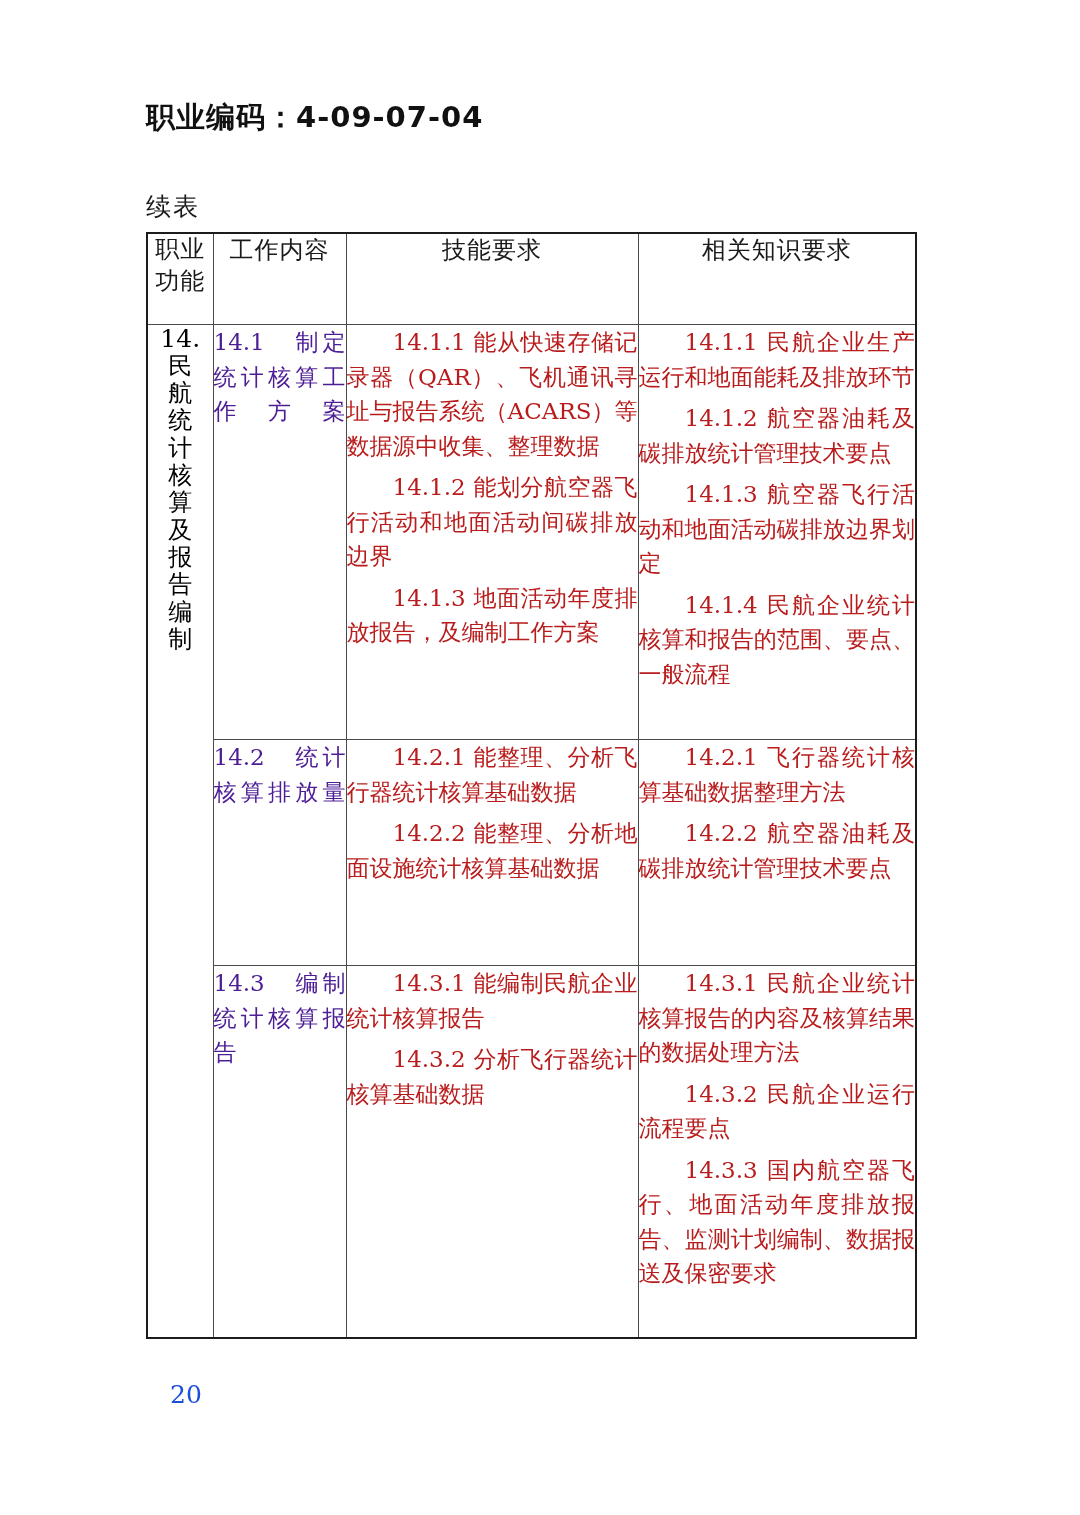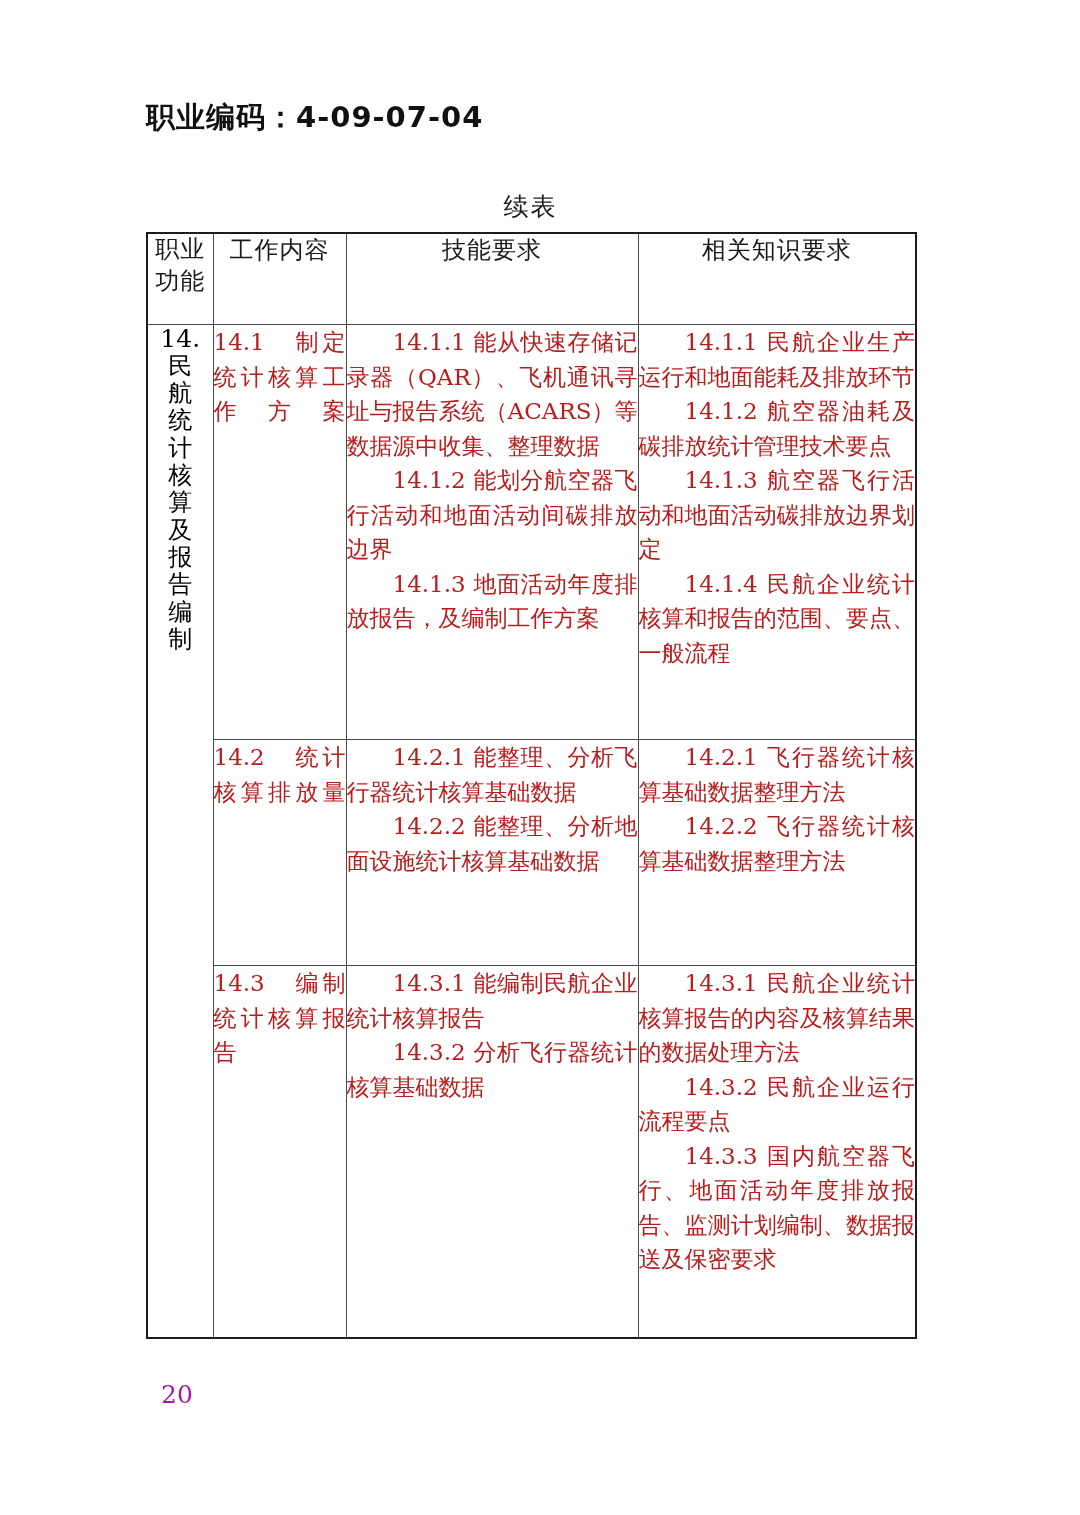--- a/index.html
+++ b/index.html
@@ -33,21 +33,21 @@
     color: #111111;
     white-space: nowrap;
   }
 
   
   .table-caption {
     position: absolute;
     left: 146px;
     top: 190px;
     width: 769px;
-    text-align: center;
+    text-align: left;
     font-size: 25px;
     letter-spacing: 2px;
     color: #1a1a1a;
   }
 
   
   .tbl-wrap {
     position: absolute;
     left: 146px;
     top: 232px;
@@ -112,51 +112,51 @@
   
   .work-cell {
     vertical-align: middle;
     padding: 0 8px;
   }
   .work-line {
     font-size: 23px;
     line-height: 1.5;
     text-align: justify;
     text-align-last: justify;
-    color: #b91c1c;
+    color: #4c1d95;
   }
 
   
   .body-cell {
     vertical-align: middle;
     padding: 14px 9px 14px 9px;
   }
   .para {
     font-size: 23px;
     line-height: 1.50;
     text-indent: 2em;
     text-align: justify;
     text-justify: inter-ideograph;
     color: #b91c1c;
     margin: 0;
   }
-  .para + .para { margin-top: 0; }
+  .para + .para { margin-top: 7px; }
 
   
   .r1 { height: 415px; }
   .r2 { height: 226px; }
   .r3 { height: 372px; }
 
   
   .folio {
     position: absolute;
-    left: 161px;
+    left: 170px;
     top: 1380px;
     font-size: 25px;
-    color: #a21caf;
+    color: #1d4ed8;
   }
 </style>
 </head>
 <body>
 
 <div class="page">
 
   <div class="running-head">职业编码：4-09-07-04</div>
 
   <div class="table-caption">续表</div>
@@ -219,21 +219,21 @@
         <tr class="r2">
           <td class="work-cell">
             <div class="work-line">14.2　统计核算排放量</div>
           </td>
           <td class="body-cell">
             <p class="para">14.2.1 能整理、分析飞行器统计核算基础数据</p>
             <p class="para">14.2.2 能整理、分析地面设施统计核算基础数据</p>
           </td>
           <td class="body-cell">
             <p class="para">14.2.1 飞行器统计核算基础数据整理方法</p>
-            <p class="para">14.2.2 飞行器统计核算基础数据整理方法</p>
+            <p class="para">14.2.2 航空器油耗及碳排放统计管理技术要点</p>
           </td>
         </tr>
 
         <tr class="r3">
           <td class="work-cell">
             <div class="work-line">14.3　编制统计核算报告</div>
           </td>
           <td class="body-cell">
             <p class="para">14.3.1 能编制民航企业统计核算报告</p>
             <p class="para">14.3.2 分析飞行器统计核算基础数据</p>

